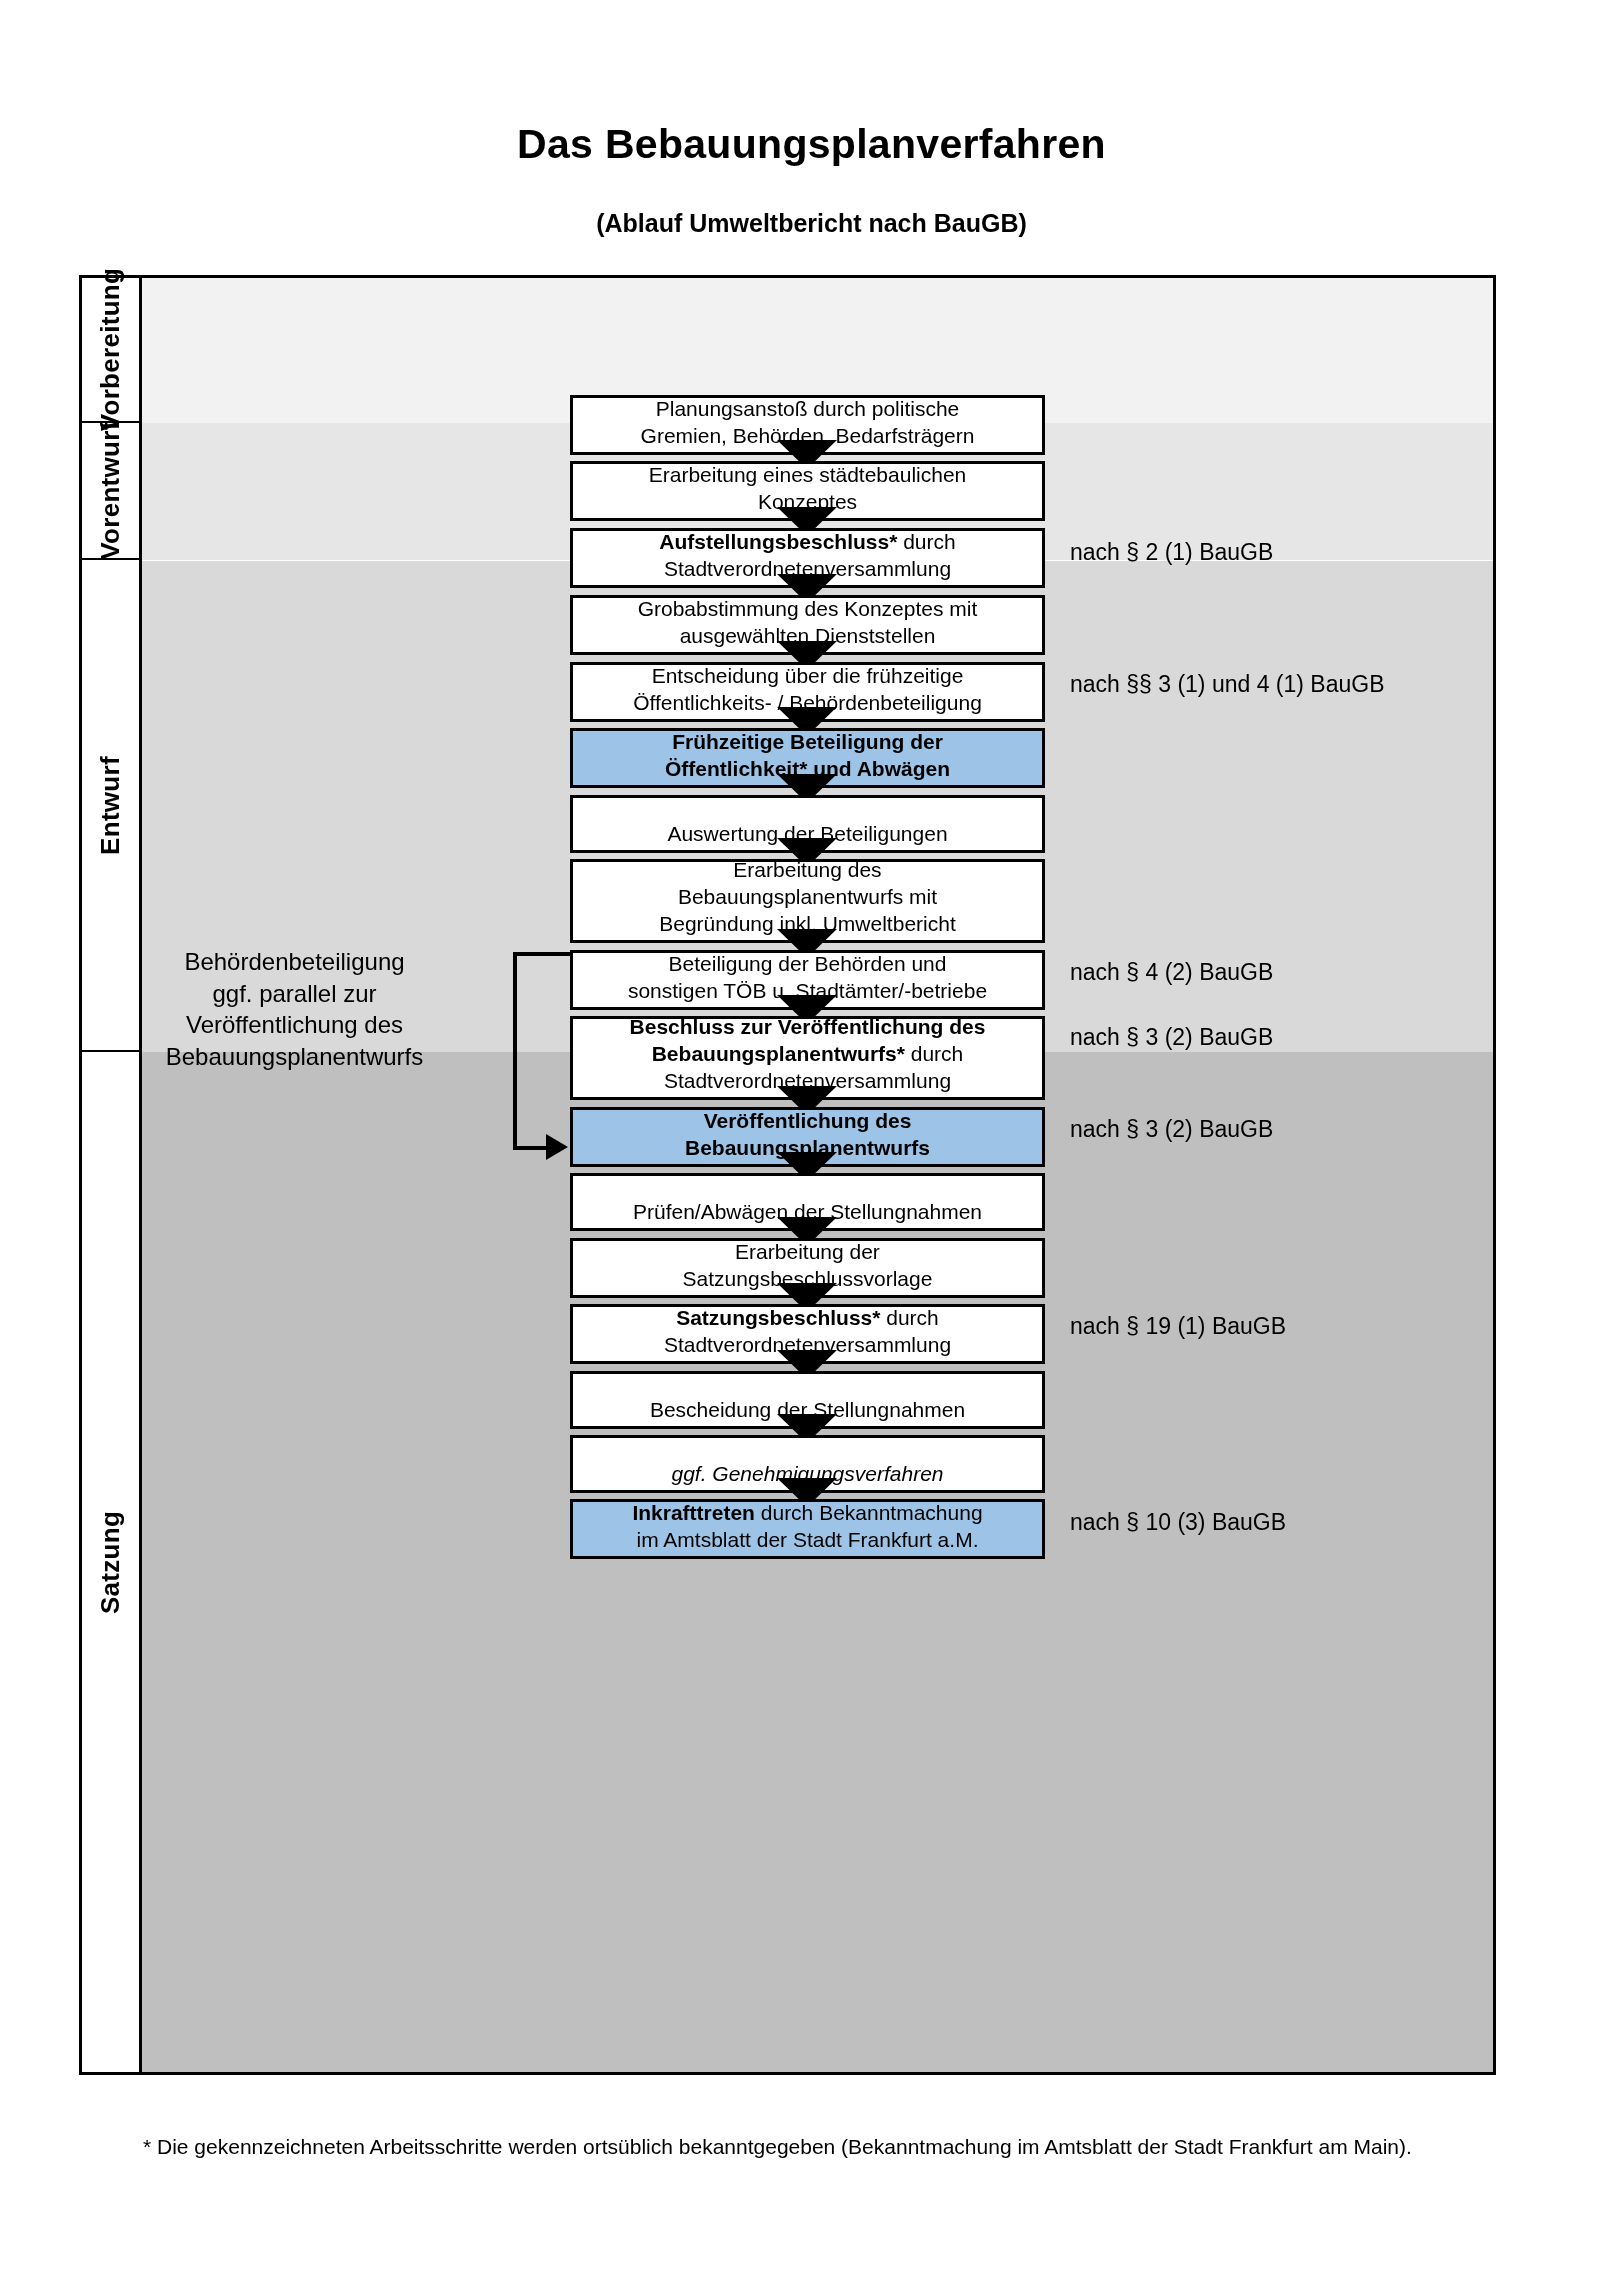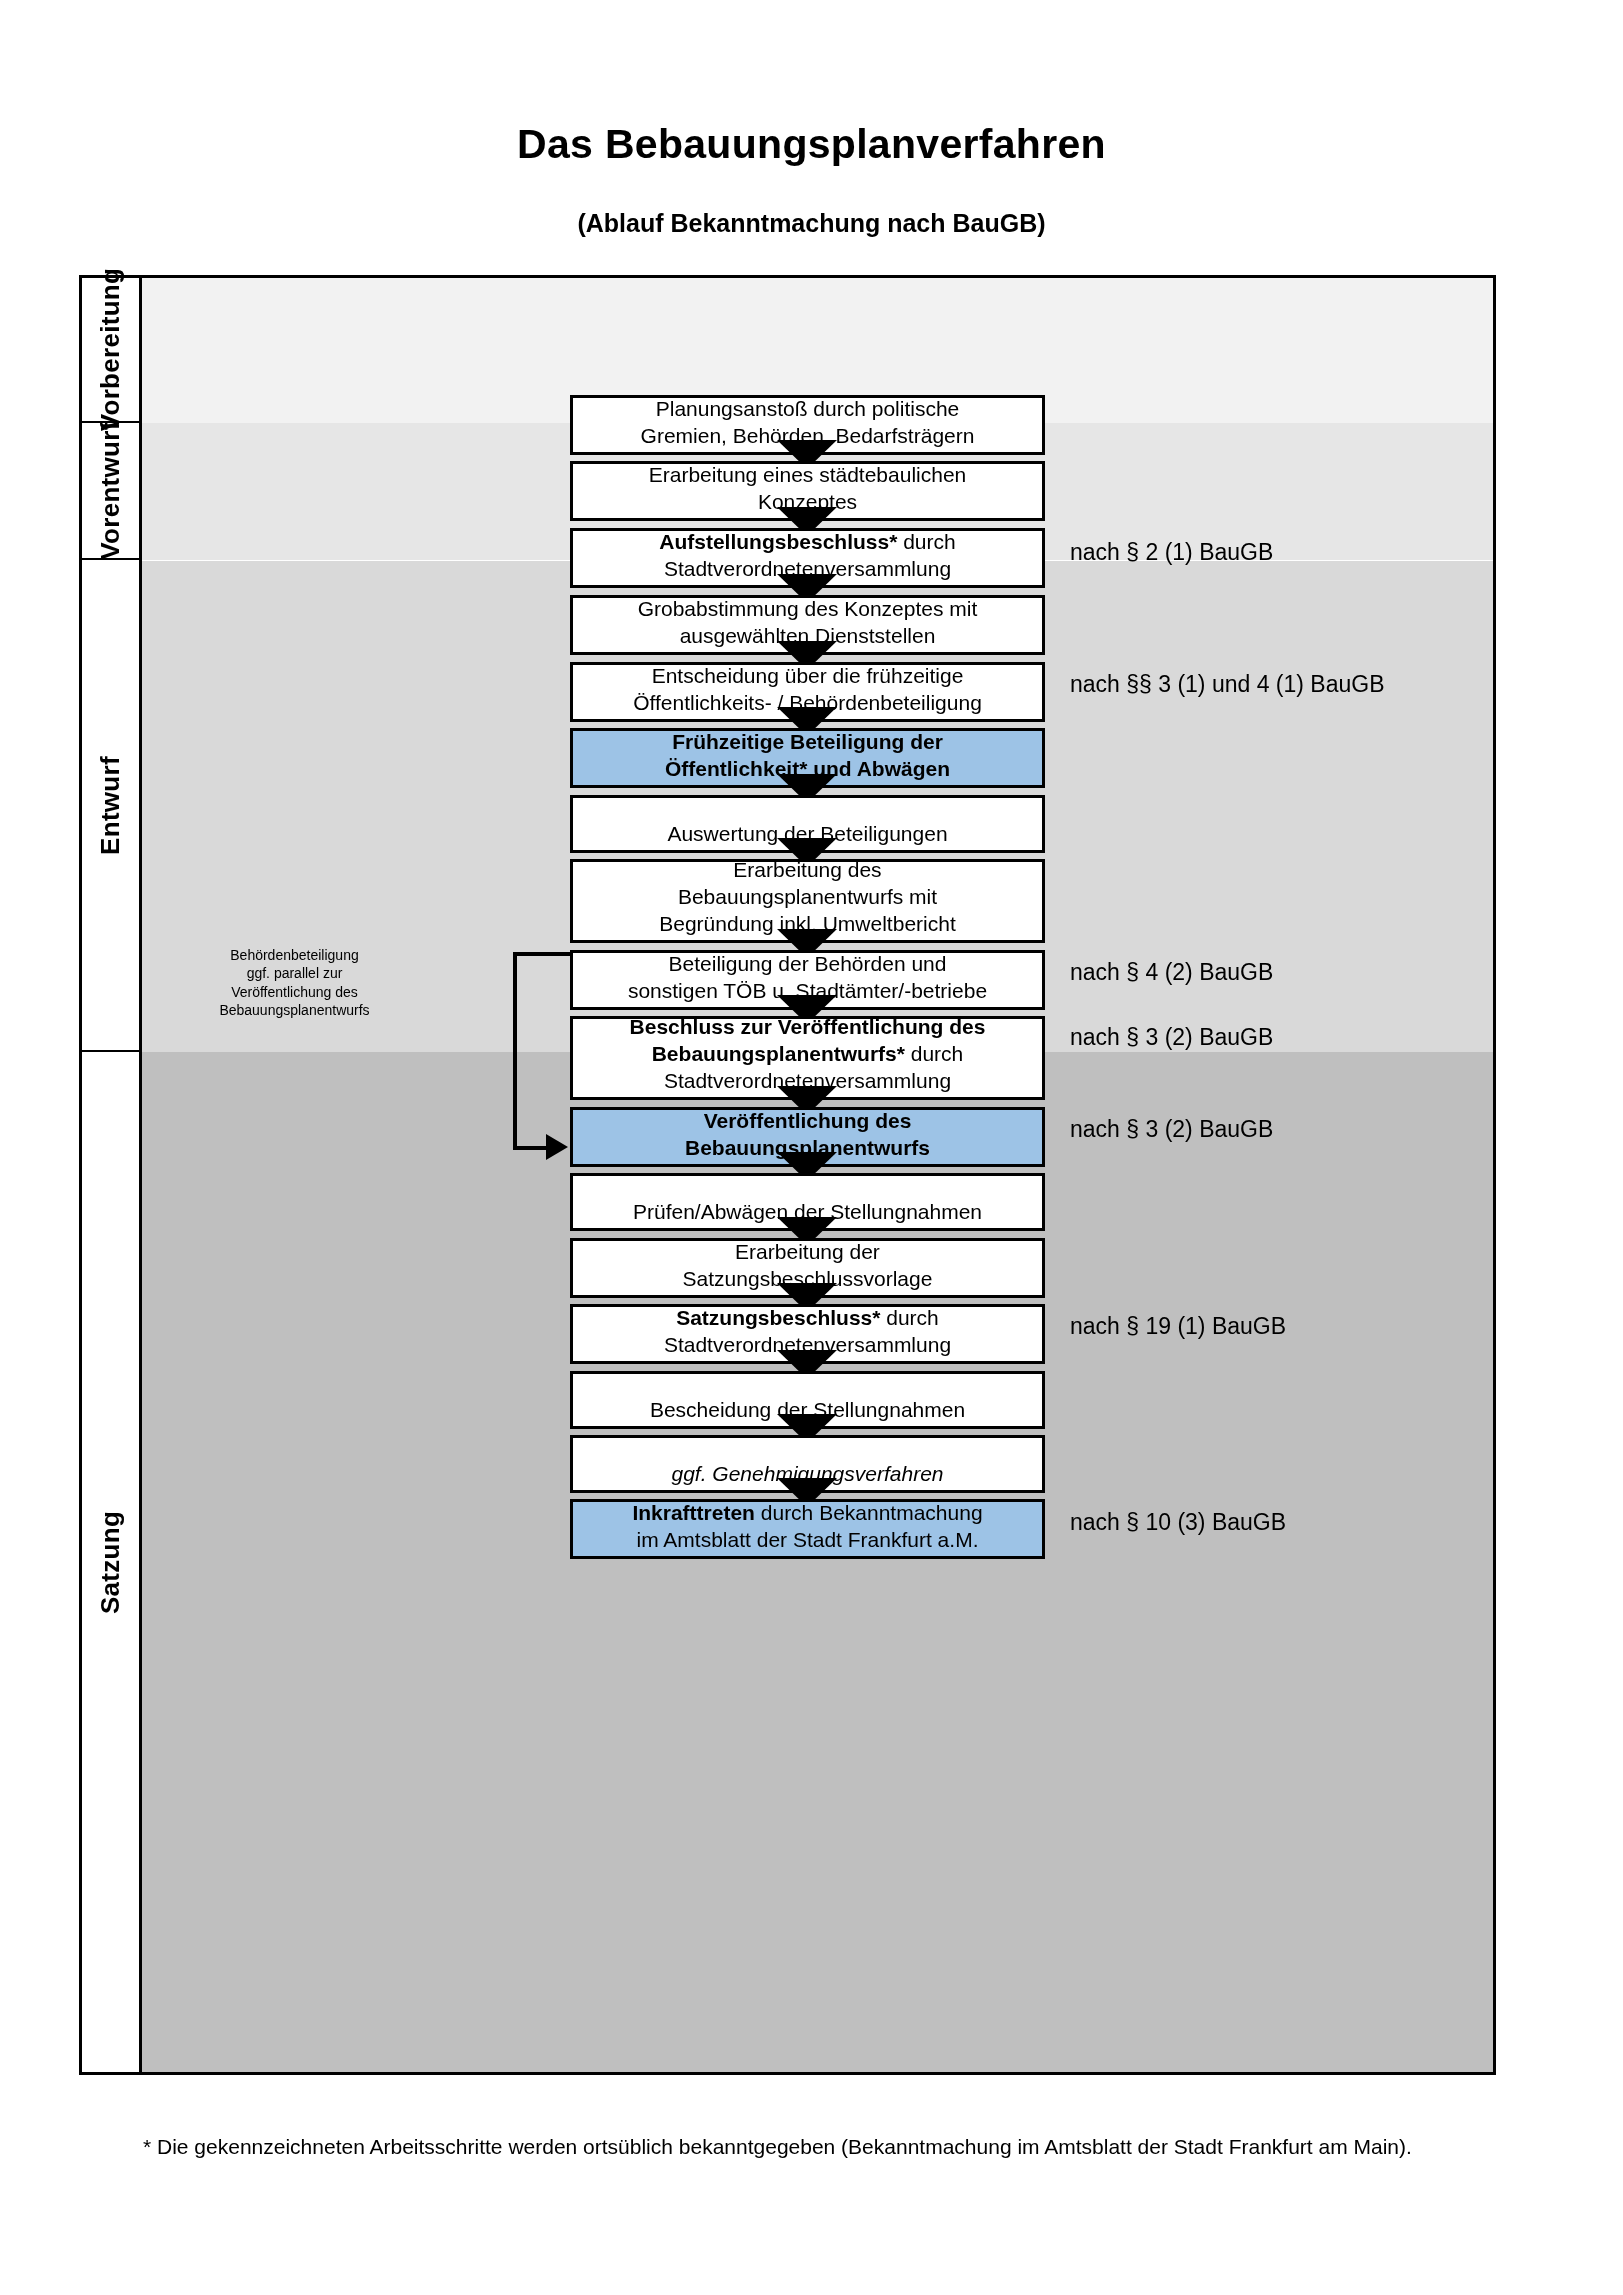--- a/index.html
+++ b/index.html
@@ -39,38 +39,38 @@
 
   
   .arrow{position:absolute;width:0;height:0;
          border-left:30px solid transparent;border-right:30px solid transparent;
          border-top:29px solid #000;}
 
   
   .lawnote{position:absolute;font-size:23px;white-space:nowrap;}
 
   
-  #sideNote{position:absolute;text-align:center;font-size:14px;line-height:1.32;}
+  #sideNote{position:absolute;text-align:center;font-size:24px;line-height:1.32;}
 
   
   #bracket{position:absolute;}
   #bracket .seg{position:absolute;background:#000;}
   #bracket .head{position:absolute;width:0;height:0;
                  border-top:13.7px solid transparent;border-bottom:13.7px solid transparent;
                  border-left:22px solid #000;}
 
   
   #footnote{position:absolute;left:143px;top:2131px;width:1348px;
             font-size:21px;line-height:1.5;}
 </style>
 </head>
 <body>
 
 <div id="doc-title">Das Bebauungsplanverfahren</div>
-<div id="doc-subtitle">(Ablauf Bekanntmachung nach BauGB)</div>
+<div id="doc-subtitle">(Ablauf Umweltbericht nach BauGB)</div>
 
 <div id="frame">
 
   <div id="bands">
       <div class="band" style="top: 0px; height: 145px; background: rgb(242, 242, 242);"></div>
       <div class="band" style="top: 145px; height: 137px; background: rgb(230, 230, 230);"></div>
       <div class="band" style="top: 283px; height: 491px; background: rgb(217, 217, 217);"></div>
       <div class="band" style="top: 774px; height: 1020px; background: rgb(191, 191, 191);"></div>
     </div>
 

